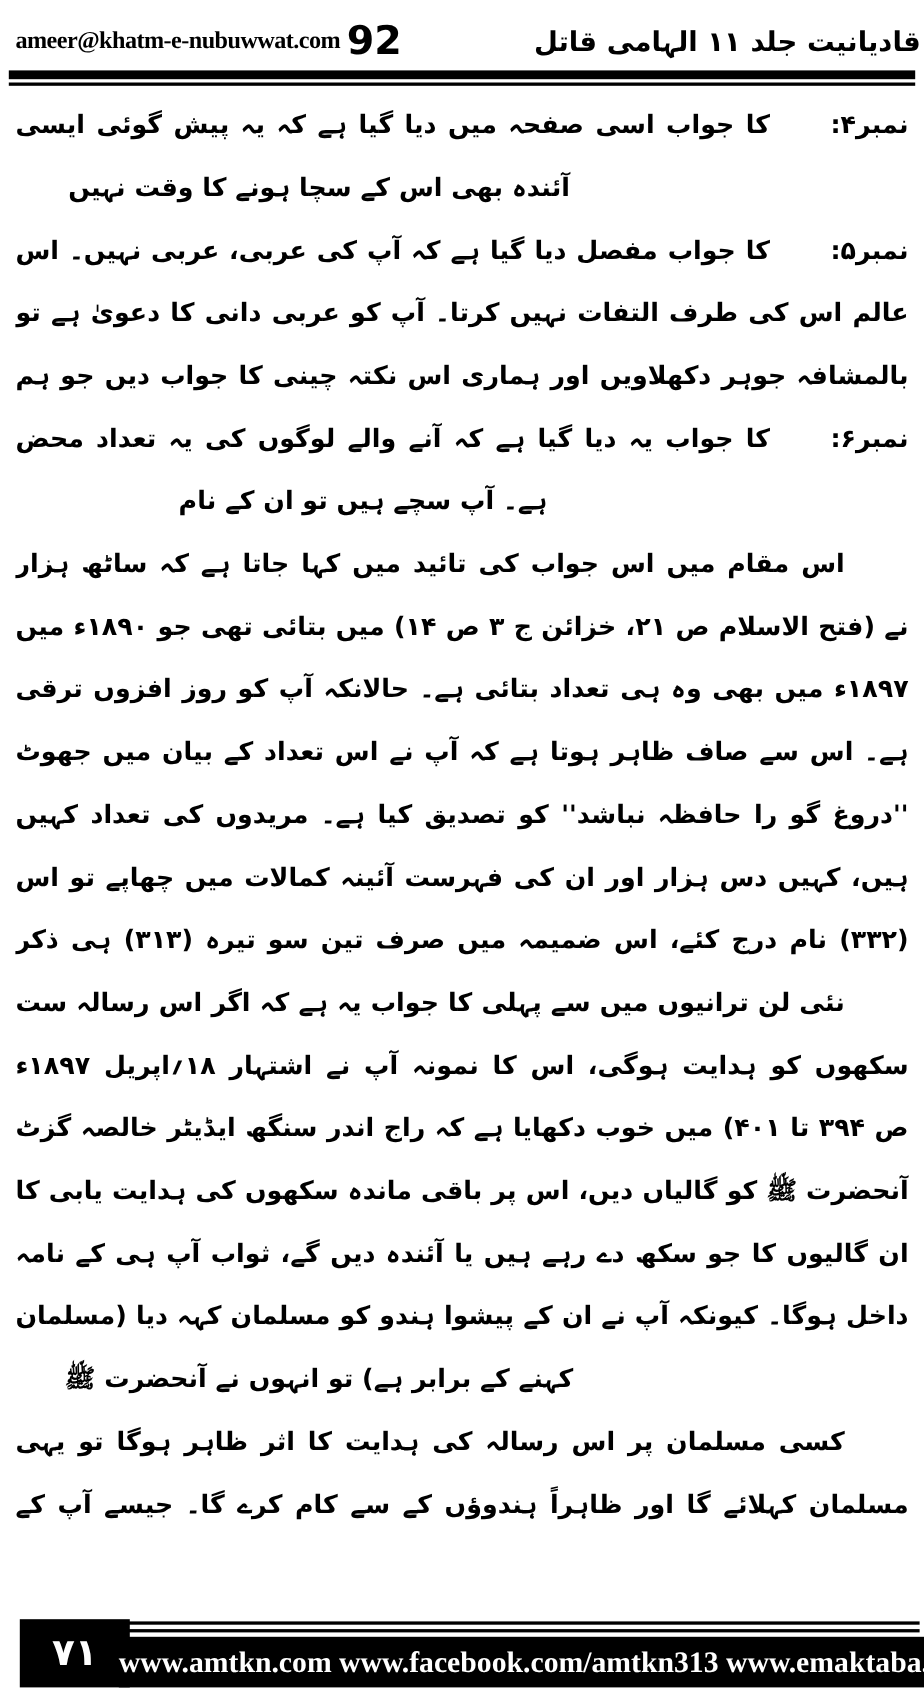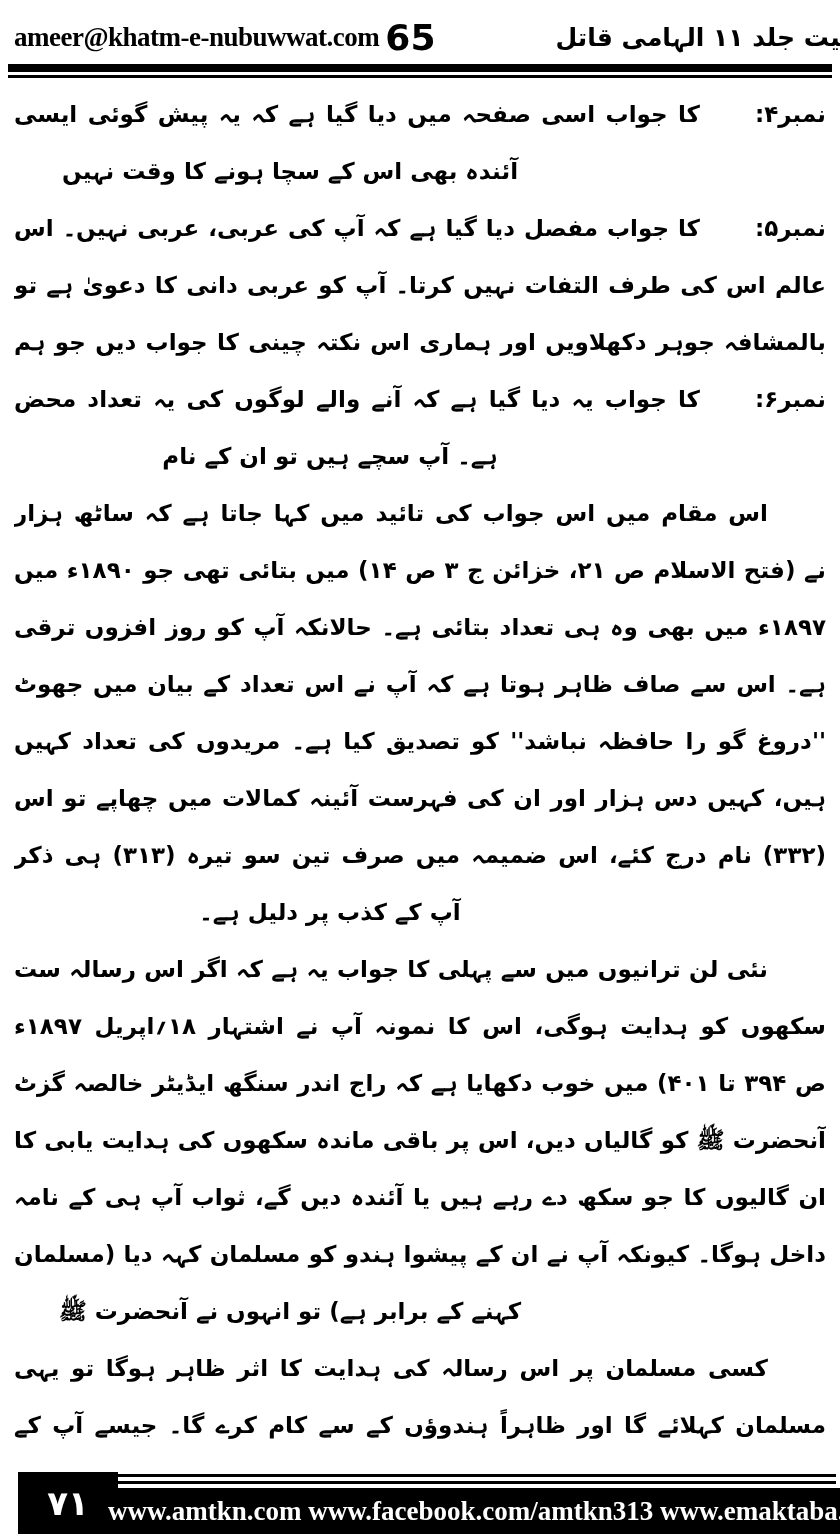--- a/index.html
+++ b/index.html
@@ -8,21 +8,21 @@
     position:relative;overflow:hidden;margin:0 auto;
     font-family:"DejaVu Sans",sans-serif;
   }
   
   .header{
     display:flex;justify-content:space-between;align-items:center;
     padding:14px 14px 4px 14px;height:46px;
   }
   .email{
     font-family:"Liberation Serif",serif;font-weight:bold;
-    font-size:27px;letter-spacing:-0.5px;white-space:nowrap;
+    font-size:22px;letter-spacing:-0.5px;white-space:nowrap;
   }
   .pagenum-top{
     font-size:36px;font-weight:bold;direction:rtl;
     margin-left:6px;margin-right:120px;
   }
   .book-title{
     font-size:25px;font-weight:bold;direction:rtl;white-space:nowrap;
   }
   .header-rule{margin:0 8px;}
   .header-rule .thick{height:8px;background:#000;}
@@ -64,21 +64,21 @@
     font-weight:bold;font-size:27px;white-space:nowrap;
   }
 </style>
 </head>
 <body>
 
 <div class="page">
 
   <div class="header">
     <div class="email">ameer@khatm-e-nubuwwat.com</div>
-    <div class="pagenum-top">65</div>
+    <div class="pagenum-top">92</div>
     <div class="book-title" dir="rtl">محاسبہ قادیانیت جلد ۱۱ الہامی قاتل</div>
   </div>
   <div class="header-rule">
     <div class="thick"></div>
     <div class="thin"></div>
   </div>
 
   <div class="content" dir="rtl">
     <div class="line"><span class="num-label">نمبر۴:</span><span>کا جواب اسی صفحہ میں دیا گیا ہے کہ یہ پیش گوئی ایسی جھوٹی ہو گئی ہے کہ</span></div>
     <div class="line pull-left"><span>آئندہ بھی اس کے سچا ہونے کا وقت نہیں رہا۔</span></div>
@@ -87,21 +87,20 @@
     <div class="line"><span>بالمشافہ جوہر دکھلاویں اور ہماری اس نکتہ چینی کا جواب دیں جو ہم نے آپ کی عربی پر کی ہیں</span></div>
     <div class="line"><span class="num-label">نمبر۶:</span><span>کا جواب یہ دیا گیا ہے کہ آنے والے لوگوں کی یہ تعداد محض لاف زنی</span></div>
     <div class="line pull-center"><span>ہے۔ آپ سچے ہیں تو ان کے نام بتا دیں۔</span></div>
     <div class="line indent"><span>اس مقام میں اس جواب کی تائید میں کہا جاتا ہے کہ ساٹھ ہزار کی تعداد تو آپ</span></div>
     <div class="line"><span>نے (فتح الاسلام ص ۲۱، خزائن ج ۳ ص ۱۴) میں بتائی تھی جو ۱۸۹۰ء میں شائع ہوا تھا۔ اب</span></div>
     <div class="line"><span>۱۸۹۷ء میں بھی وہ ہی تعداد بتائی ہے۔ حالانکہ آپ کو روز افزوں ترقی مہمانوں کا دعویٰ</span></div>
     <div class="line"><span>ہے۔ اس سے صاف ظاہر ہوتا ہے کہ آپ نے اس تعداد کے بیان میں جھوٹ بولا ہے اور</span></div>
     <div class="line"><span>''دروغ گو را حافظہ نباشد'' کو تصدیق کیا ہے۔ مریدوں کی تعداد کہیں آپ آٹھ ہزار بتاتے</span></div>
     <div class="line"><span>ہیں، کہیں دس ہزار اور ان کی فہرست آئینہ کمالات میں چھاپے تو اس میں صرف تین سو بتیس</span></div>
     <div class="line"><span>(۳۳۲) نام درج کئے، اس ضمیمہ میں صرف تین سو تیرہ (۳۱۳) ہی ذکر کئے، یہ اختلاف بھی</span></div>
-    <div class="line pull-center"><span>آپ کے کذب پر دلیل ہے۔</span></div>
     <div class="line indent"><span>نئی لن ترانیوں میں سے پہلی کا جواب یہ ہے کہ اگر اس رسالہ ست بچن سے جو</span></div>
     <div class="line"><span>سکھوں کو ہدایت ہوگی، اس کا نمونہ آپ نے اشتہار ۱۸؍اپریل ۱۸۹۷ء (مجموعہ اشتہارات ج ۲</span></div>
     <div class="line"><span>ص ۳۹۴ تا ۴۰۱) میں خوب دکھایا ہے کہ راج اندر سنگھ ایڈیٹر خالصہ گزٹ نے اس رسالہ کو پڑھ کر</span></div>
     <div class="line"><span>آنحضرت ﷺ کو گالیاں دیں، اس پر باقی ماندہ سکھوں کی ہدایت یابی کا قیاس ہو سکتا ہے۔</span></div>
     <div class="line"><span>ان گالیوں کا جو سکھ دے رہے ہیں یا آئندہ دیں گے، ثواب آپ ہی کے نامہ اعمال میں</span></div>
     <div class="line"><span>داخل ہوگا۔ کیونکہ آپ نے ان کے پیشوا ہندو کو مسلمان کہہ دیا (مسلمان کو یہودی اور نصرانی</span></div>
     <div class="line pull-left"><span>کہنے کے برابر ہے) تو انہوں نے آنحضرت ﷺ کو برا کہا۔ گویا آپ نے برا کہا۔</span></div>
     <div class="line indent"><span>کسی مسلمان پر اس رسالہ کی ہدایت کا اثر ظاہر ہوگا تو یہی ہوگا کہ در پردہ تو وہ</span></div>
     <div class="line"><span>مسلمان کہلائے گا اور ظاہراً ہندوؤں کے سے کام کرے گا۔ جیسے آپ کے باوا اور ولی اور</span></div>
   </div>

